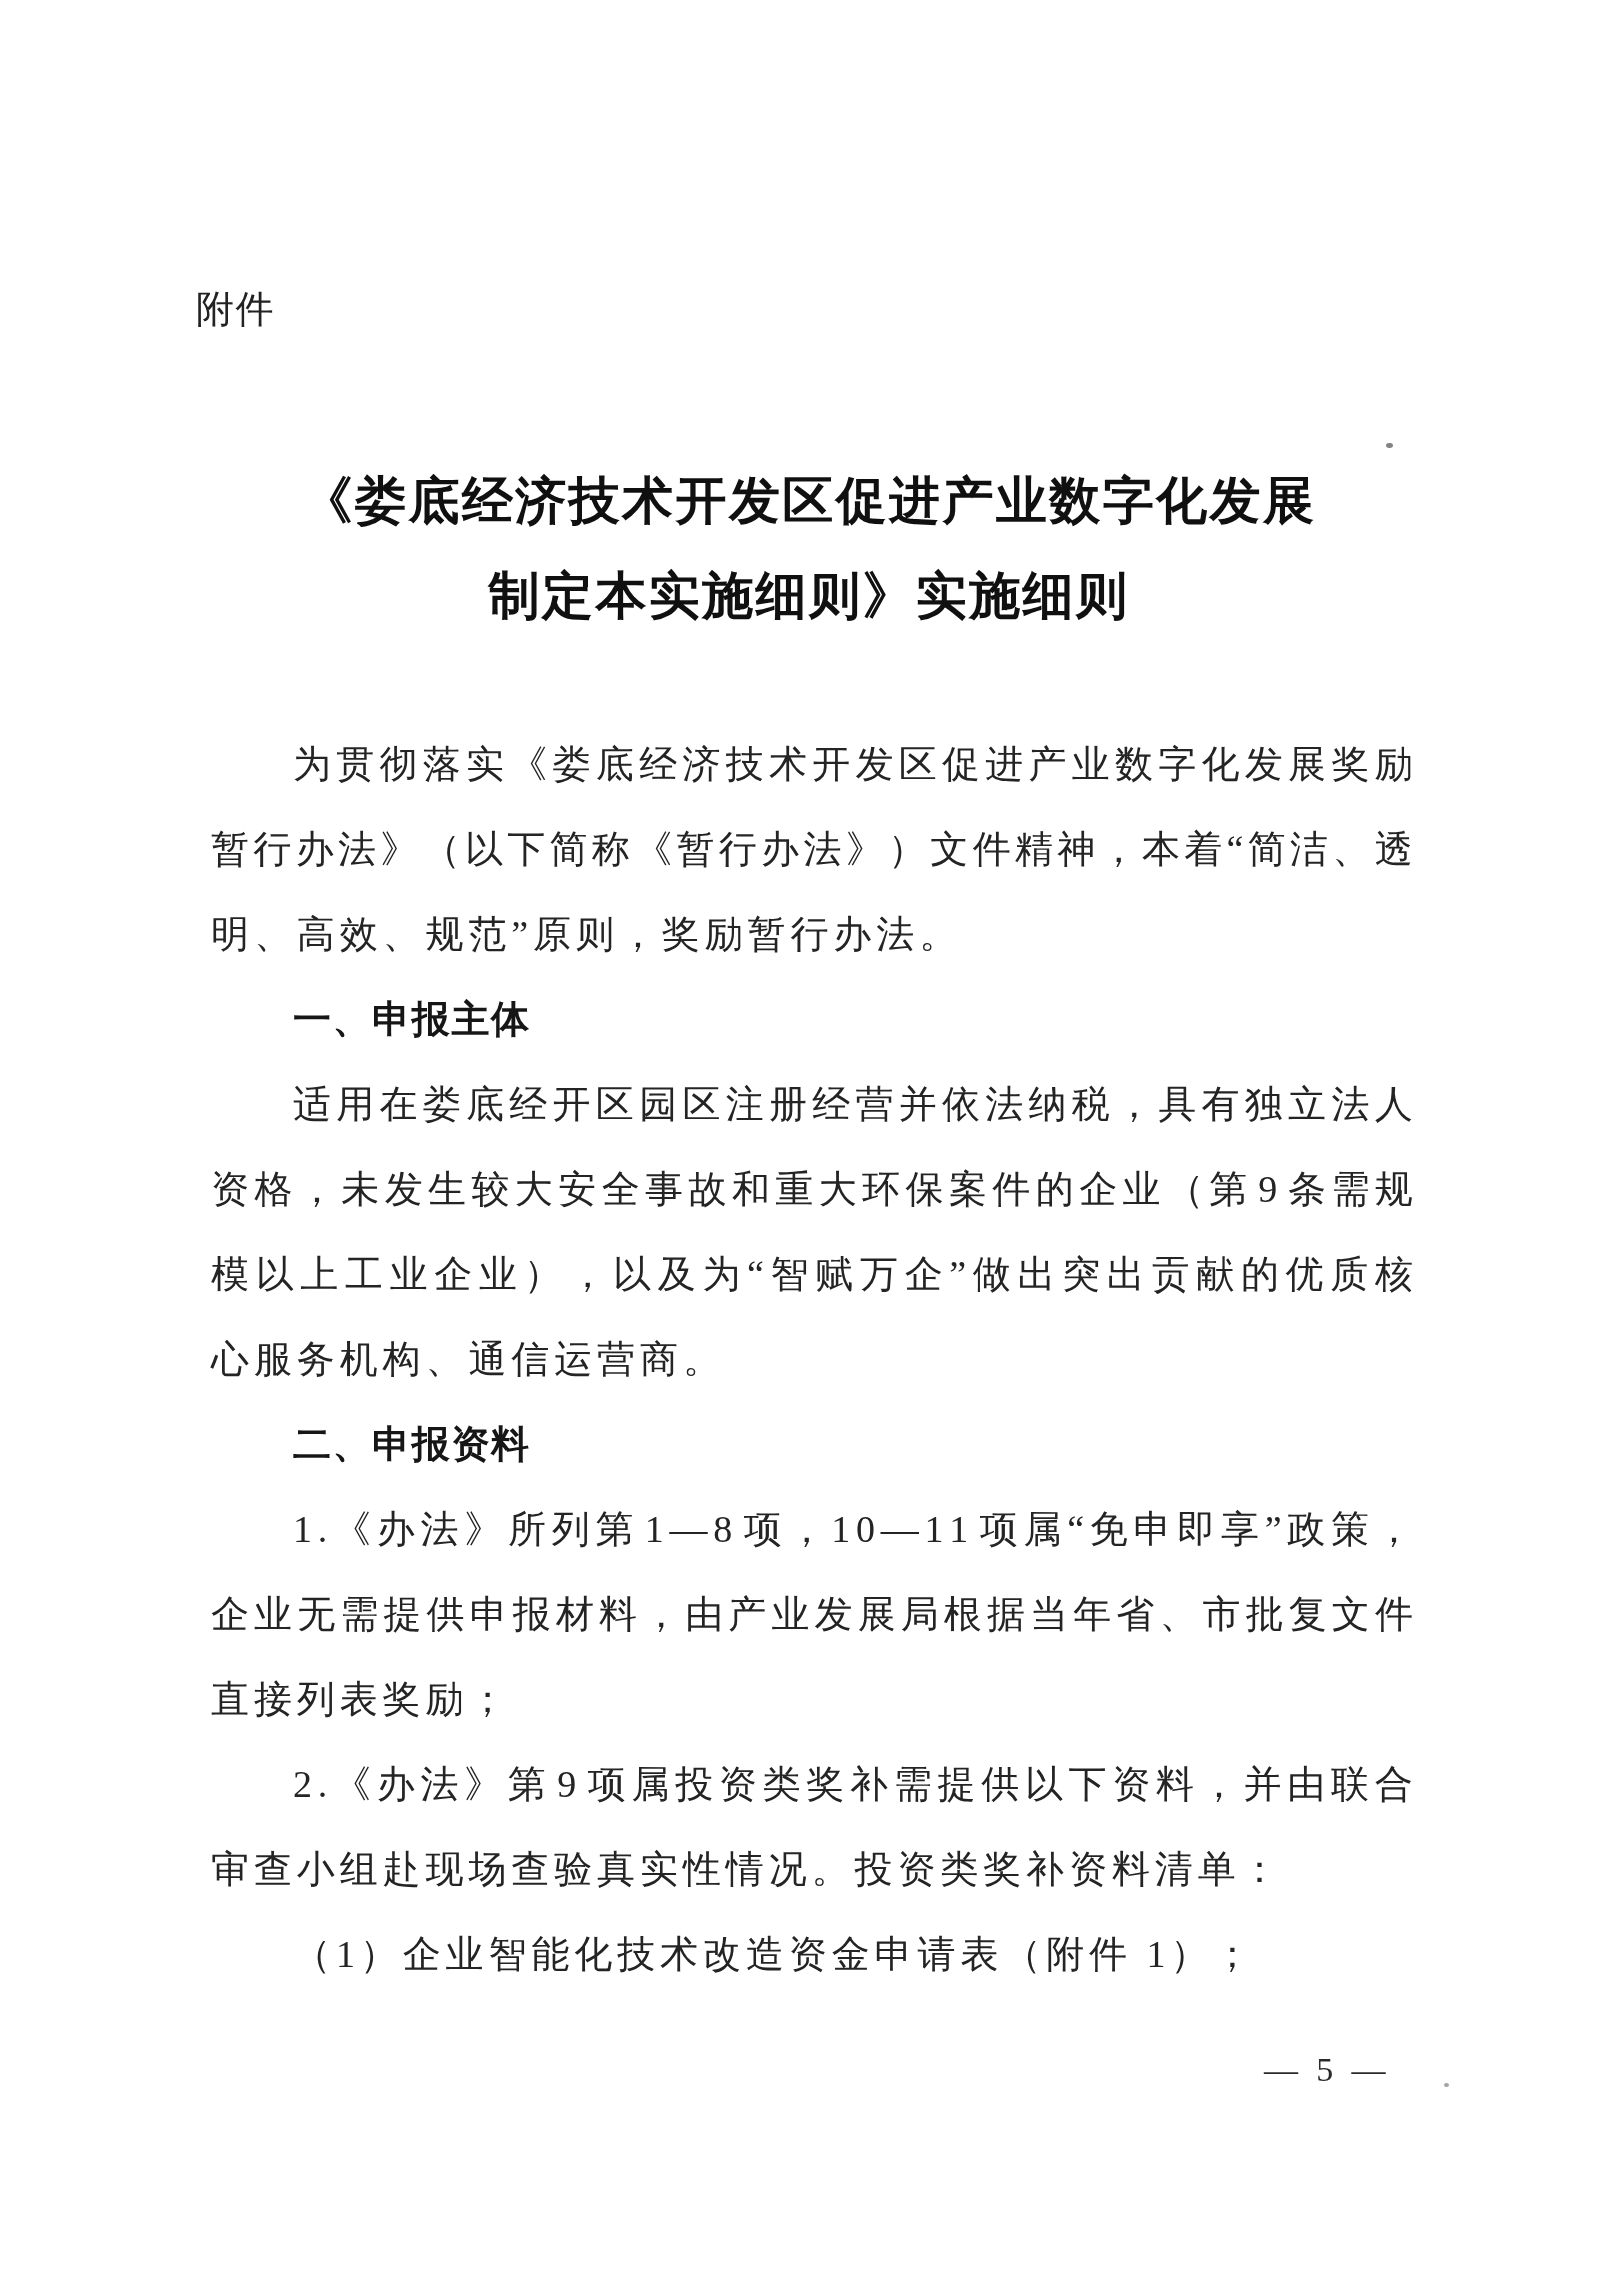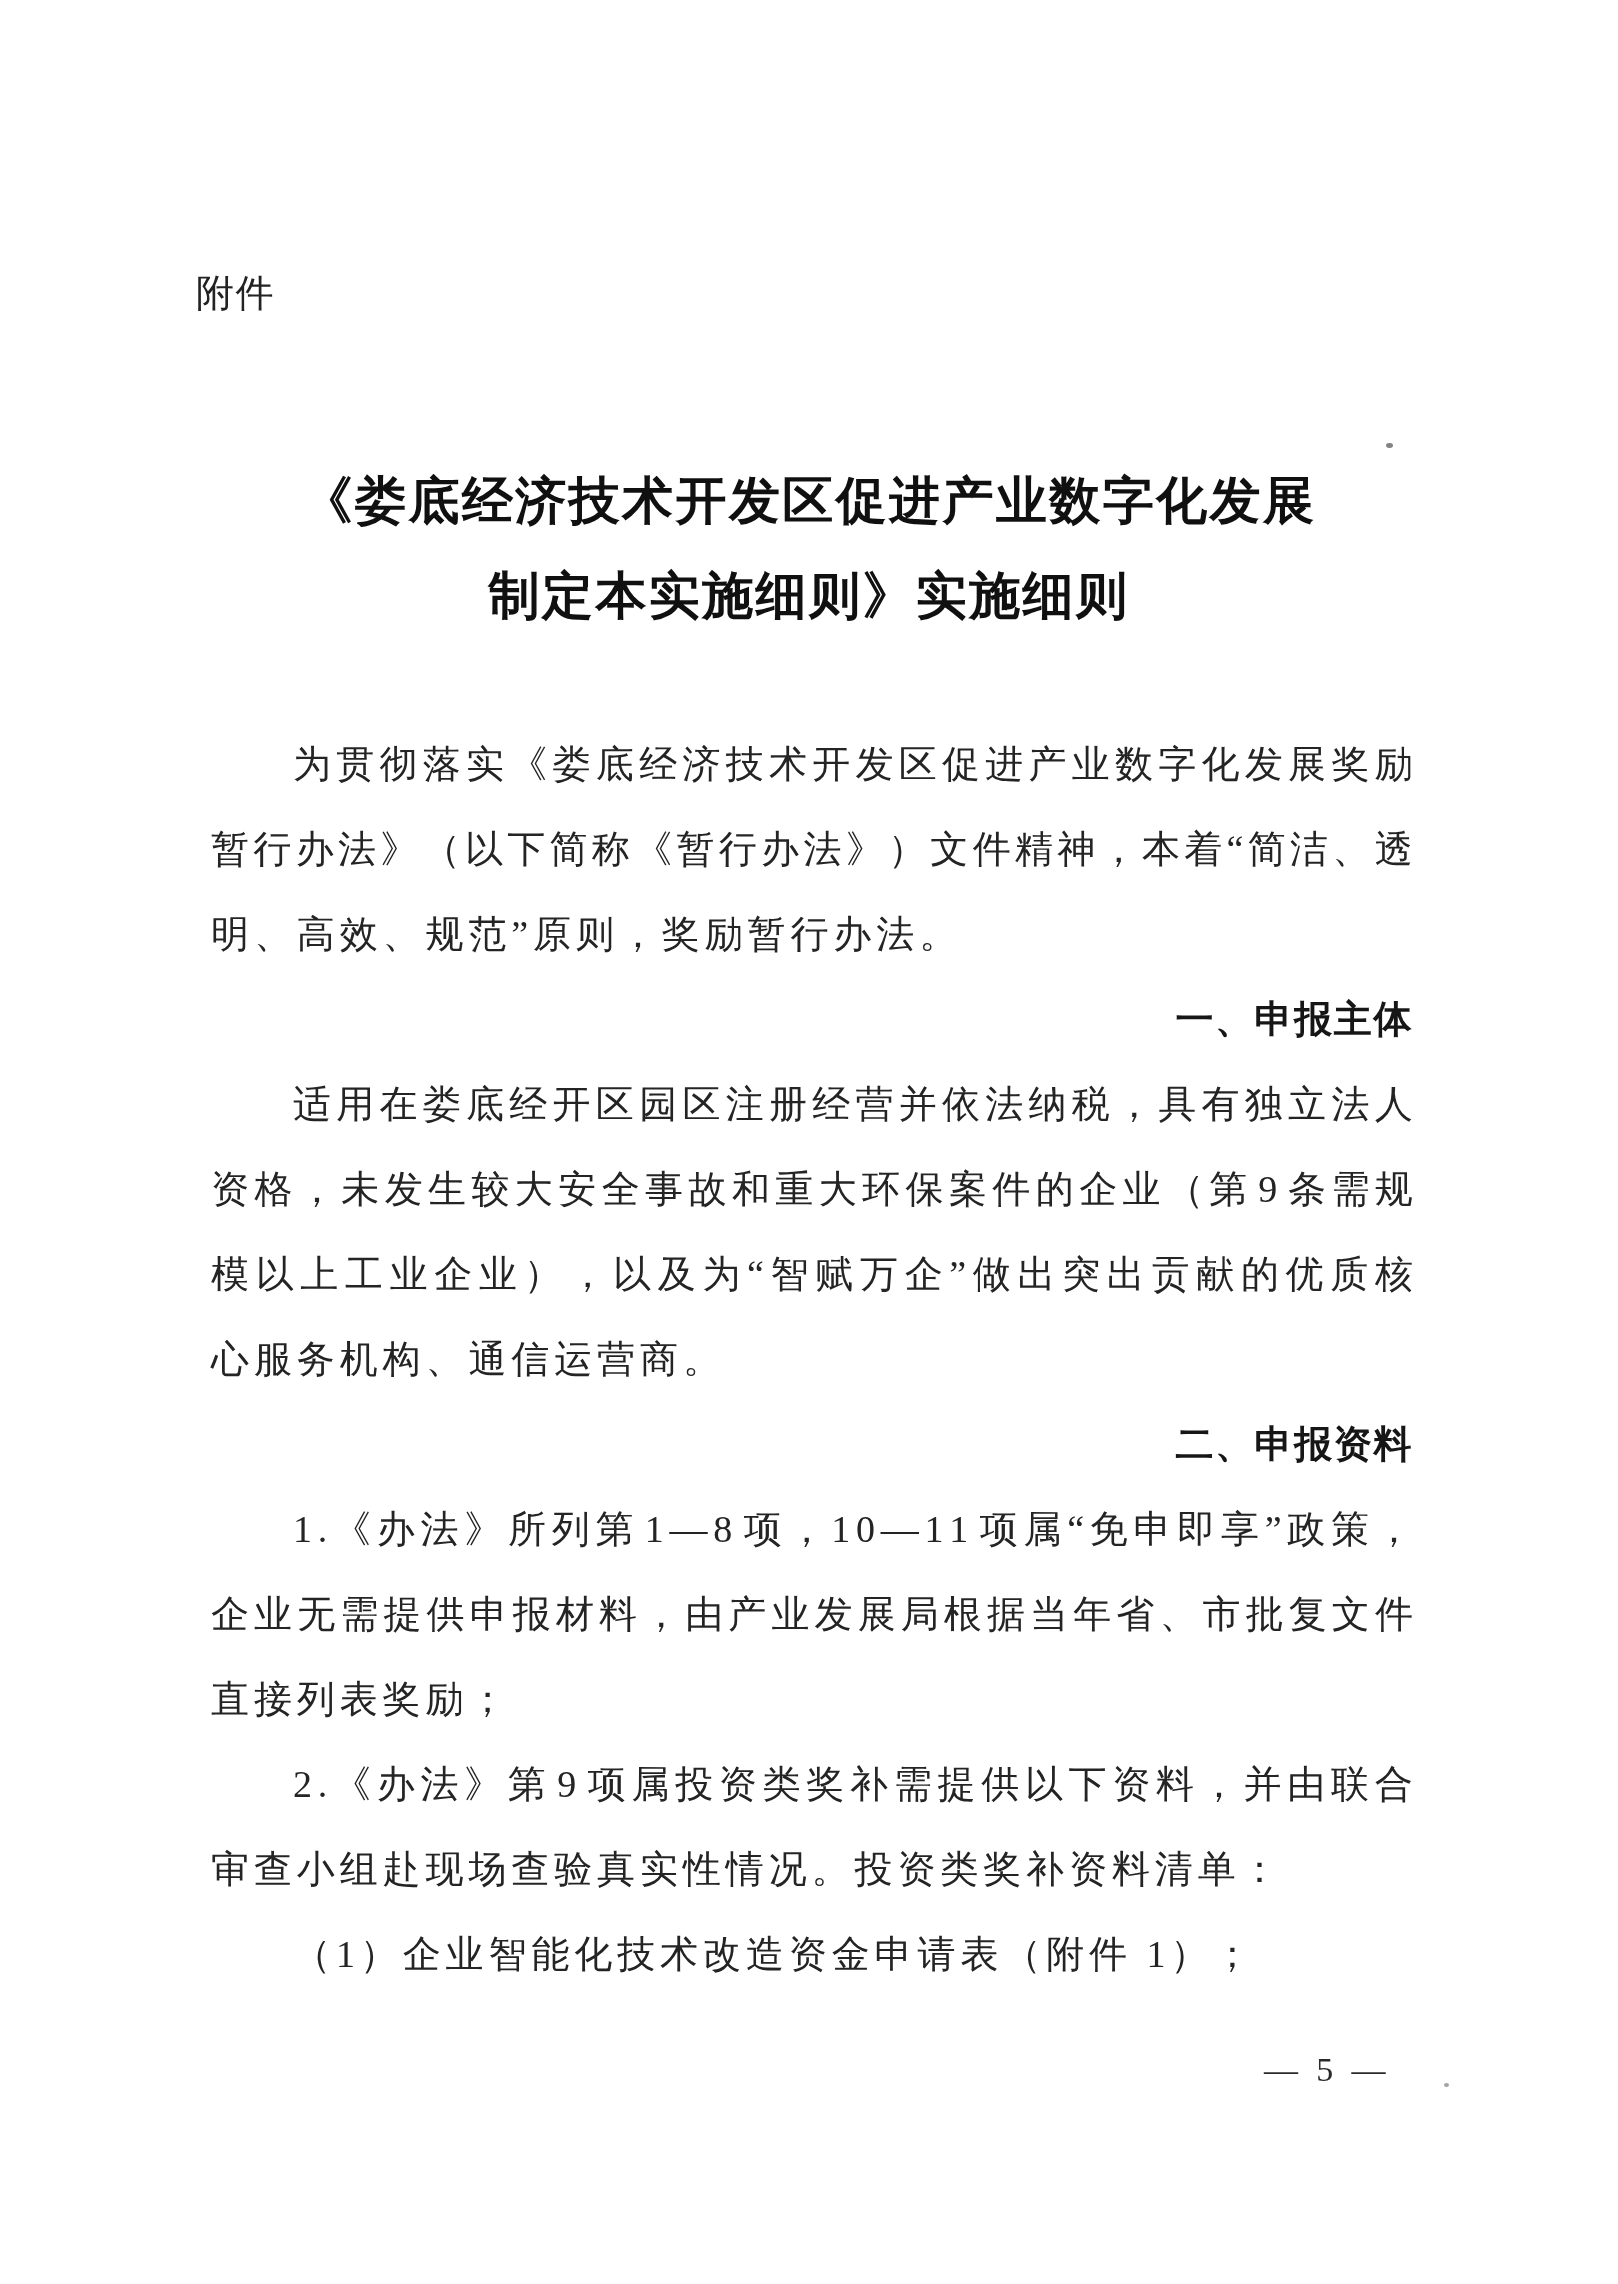--- a/index.html
+++ b/index.html
@@ -12,21 +12,21 @@
     width: 1618px;
     height: 2284px;
     margin: 0 auto;
     background: #ffffff;
     overflow: hidden;
     color: #1e1e1e;
   }
   .attachment {
     position: absolute;
     left: 196px;
-    top: 268px;
+    top: 284px;
     font-family: "Liberation Sans", "DejaVu Sans", sans-serif;
     font-size: 38px;
     font-weight: 500;
     color: #222;
     letter-spacing: 1.6px;
   }
   .doc-title {
     position: absolute;
     left: 0;
     top: 454px;
@@ -53,21 +53,20 @@
     line-height: 85px;
     letter-spacing: 4.9px;
     white-space: nowrap;
   }
   .line.indent { padding-left: 82px; }
   .line.heading {
     font-family: Liberation Serif, serif;
     font-weight: bold;
     letter-spacing: 1.6px;
     color: #161616;
-    text-align: right;
   }
   
   .line.stretch { letter-spacing: 0; }
   .line.stretch span { display: block; }
   .page-number {
     position: absolute;
     top: 2051px;
     left: 1264px;
     font-family: "Liberation Serif", "DejaVu Serif", serif;
     font-size: 34px;

